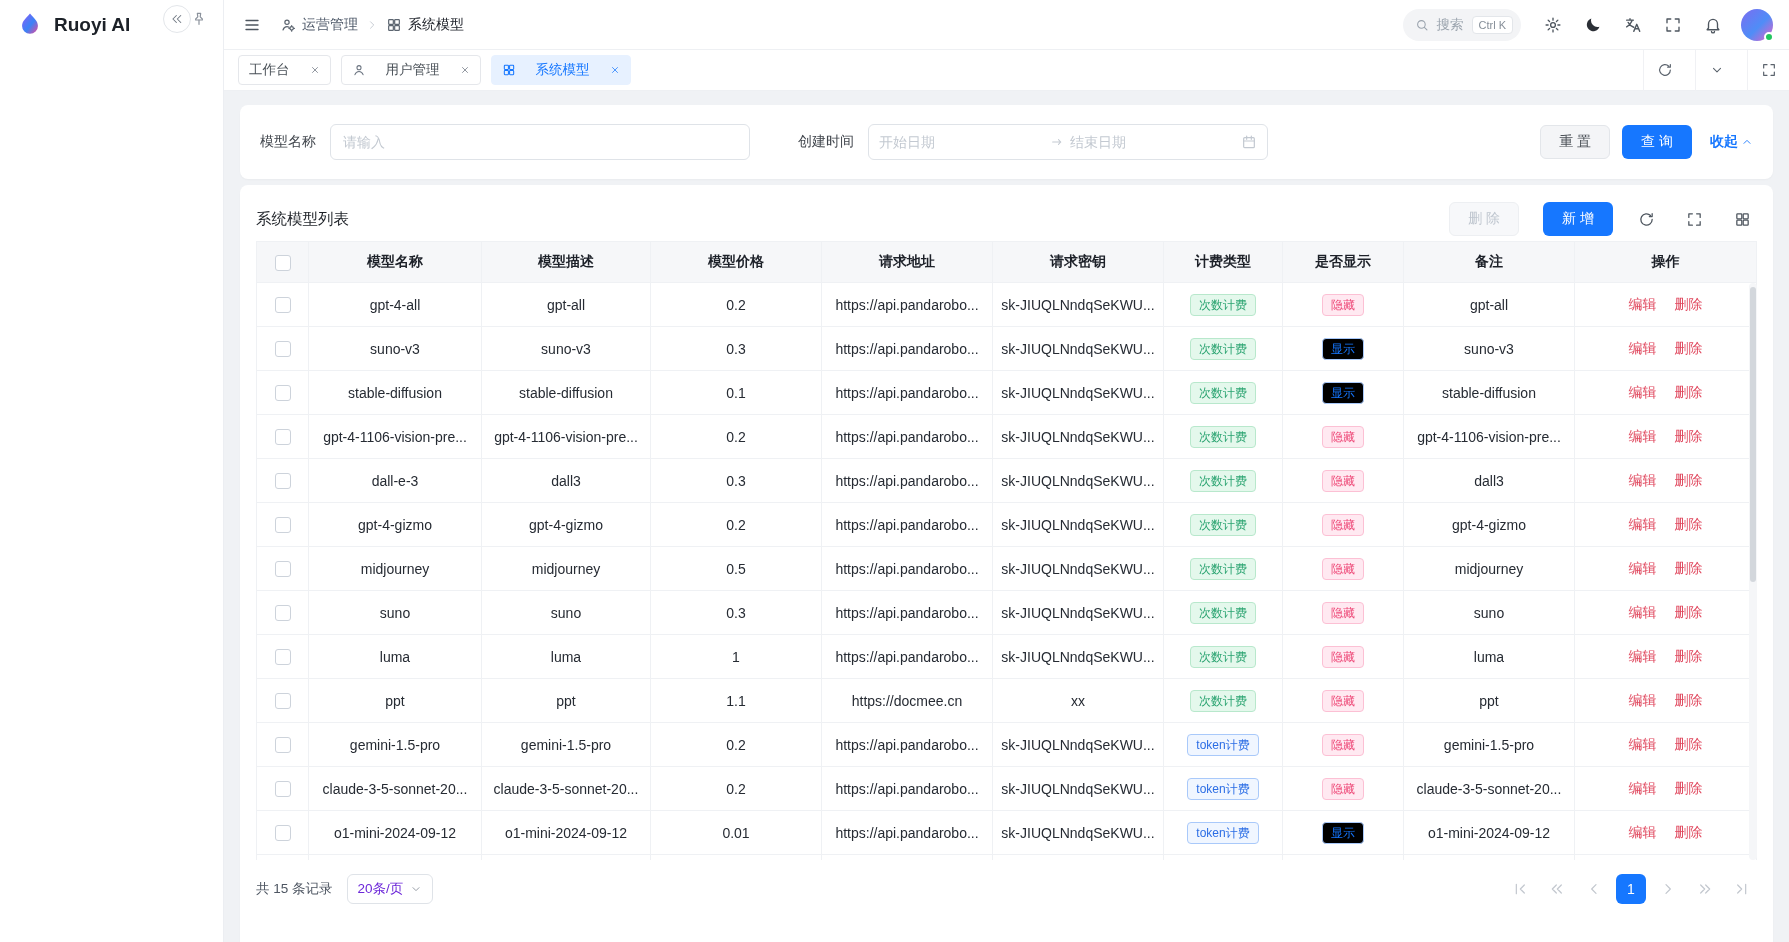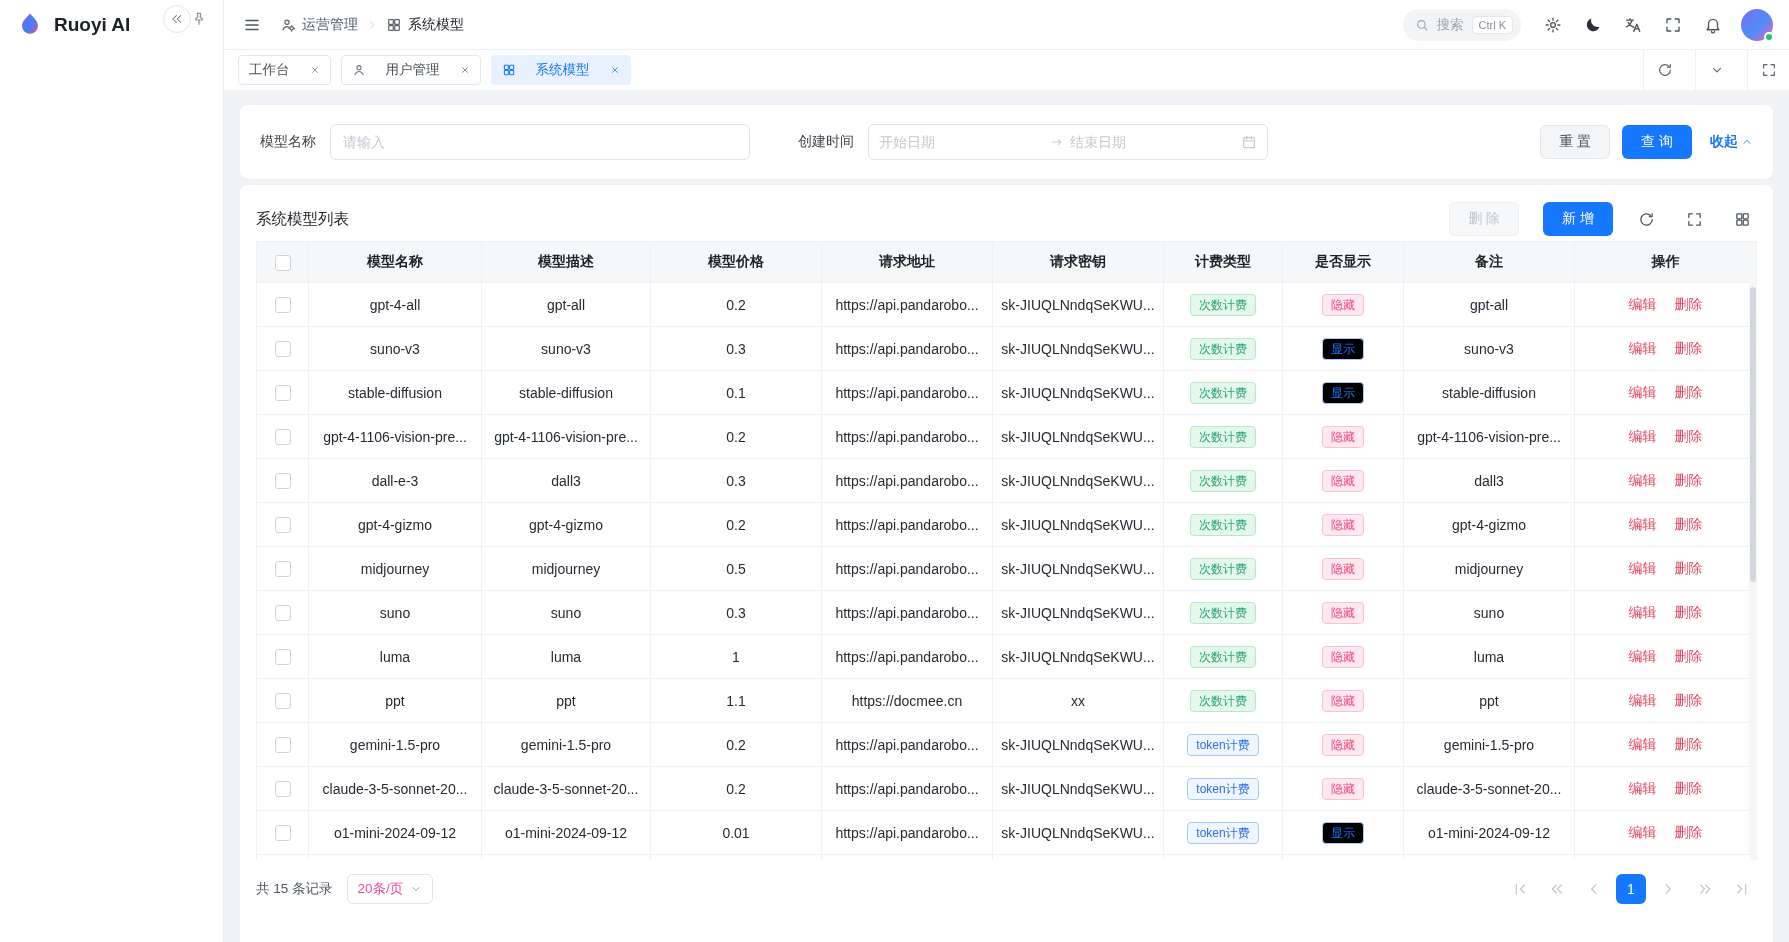--- a/index.html
+++ b/index.html
@@ -90,21 +90,21 @@
   .badge[data-type="count"]  { color:#2ba471; background:#e4f8ec; border-color:#b8e8cc; }
   .badge[data-type="token"]  { color:#2b6de5; background:#f0f6ff; border-color:#a9c9fa; }
   .badge[data-type="hidden"] { color:#ee4877; background:#ffe9f1; border-color:#fcc0d4; }
   .badge[data-type="shown"]  { color:#1677ff; background:#000000; border-color:#a9c9fa; }
   .link { color:#e0485e; cursor:pointer; margin:0 7px; }
   .vscroll-track { position:absolute; top:42px; right:0; bottom:0; width:8px; background:#f5f6f8; border-radius:4px; }
   .vscroll-thumb { position:absolute; top:4px; right:1px; width:6px; height:295px; border-radius:3px; background:#d3d7dc; cursor:pointer; }
 
   .pagination { display:flex; align-items:center; margin-top:12px; height:34px; flex:none; }
   .total { color:#4e5662; font-size:13.5px; margin-right:14px; }
-  .page-size { height:30px; border:1px solid #dfe3e8; border-radius:6px; display:flex; align-items:center; gap:7px; padding:0 10px; font-size:13.5px; color:#ec4899; background:#fff; cursor:pointer; }
+  .page-size { height:30px; border:1px solid #dfe3e8; border-radius:6px; display:flex; align-items:center; gap:7px; padding:0 10px; font-size:13.5px; color:#6d28d9; background:#fff; cursor:pointer; }
   .page-size .icon { color:#8b929c; }
   .pg-btn { width:30px; height:30px; display:flex; align-items:center; justify-content:center; color:#c2c7ce; border-radius:6px; margin-left:7px; }
   .pg-current { background:#1677ff; color:#fff; font-size:14px; }
 </style>
 </head>
 <body>
 
 <svg width="0" height="0" style="position:absolute">
   <defs>
     <linearGradient id="logo-grad" x1="0" y1="0" x2="1" y2="1">

